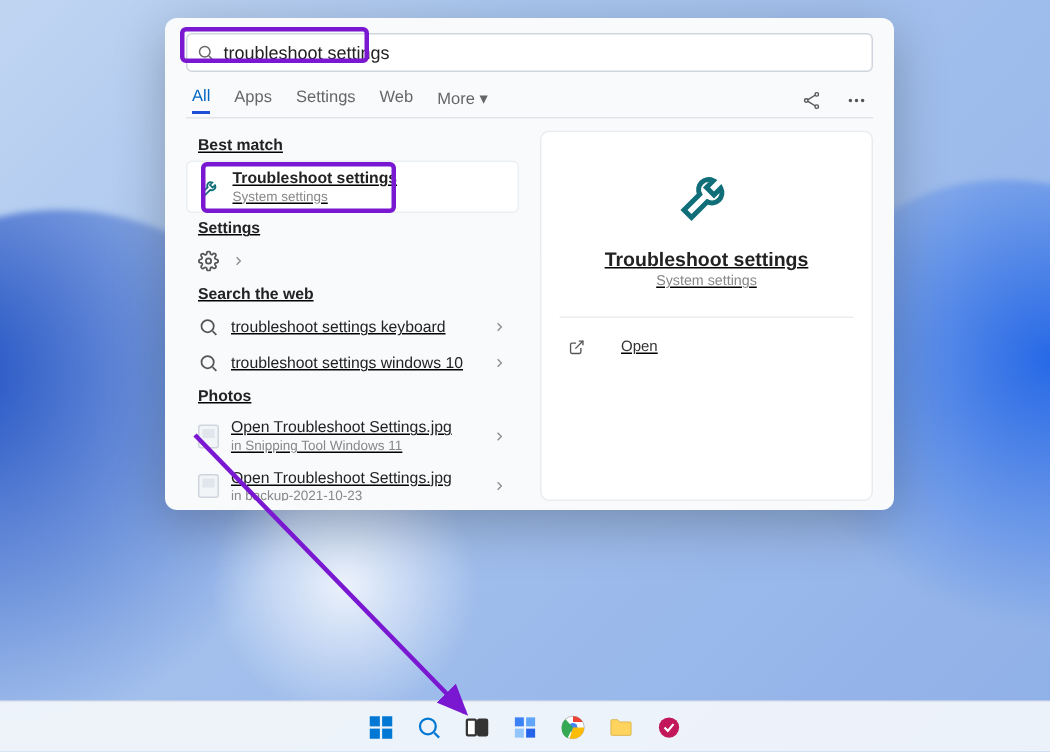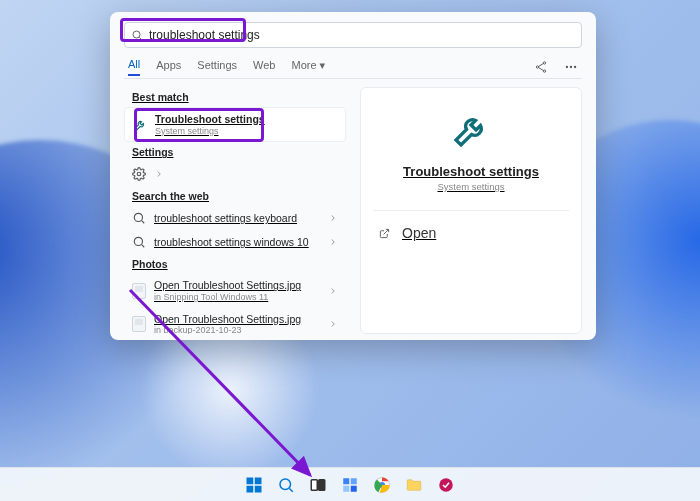--- a/index.html
+++ b/index.html
@@ -97,22 +97,22 @@
   .thumb::after{content:"";position:absolute;left:2px;top:2px;right:2px;bottom:6px;background:#e0e6ec;}
 
   
   .preview-icon { margin-top: 6px; }
   .preview-icon svg { width: 40px; height: 40px; }
   .preview-title { margin-top: 10px; font-size: 13px; font-weight: 600; color:#222; }
   .preview-sub { font-size: 9.5px; color:#888; margin-top: 2px; }
   .preview-sep { width: 100%; height:1px; background:#ebeef1; margin: 18px 0 10px; }
   .preview-action {
     align-self: flex-start;
-    display:flex; align-items:center; gap:12px;
-    font-size: 14px; color:#333;
+    display:flex; align-items:center; gap:24px;
+    font-size: 10px; color:#333;
     padding: 4px 6px;
   }
   .preview-action svg { width:11px; height:11px; stroke:#555; }
 
   
   .taskbar {
     position:absolute; left:0; right:0; bottom:0; height:34px;
     background: rgba(244,247,251,0.92);
     border-top: 1px solid rgba(0,0,0,0.06);
     display:flex; align-items:center; justify-content:center; gap:10px;

